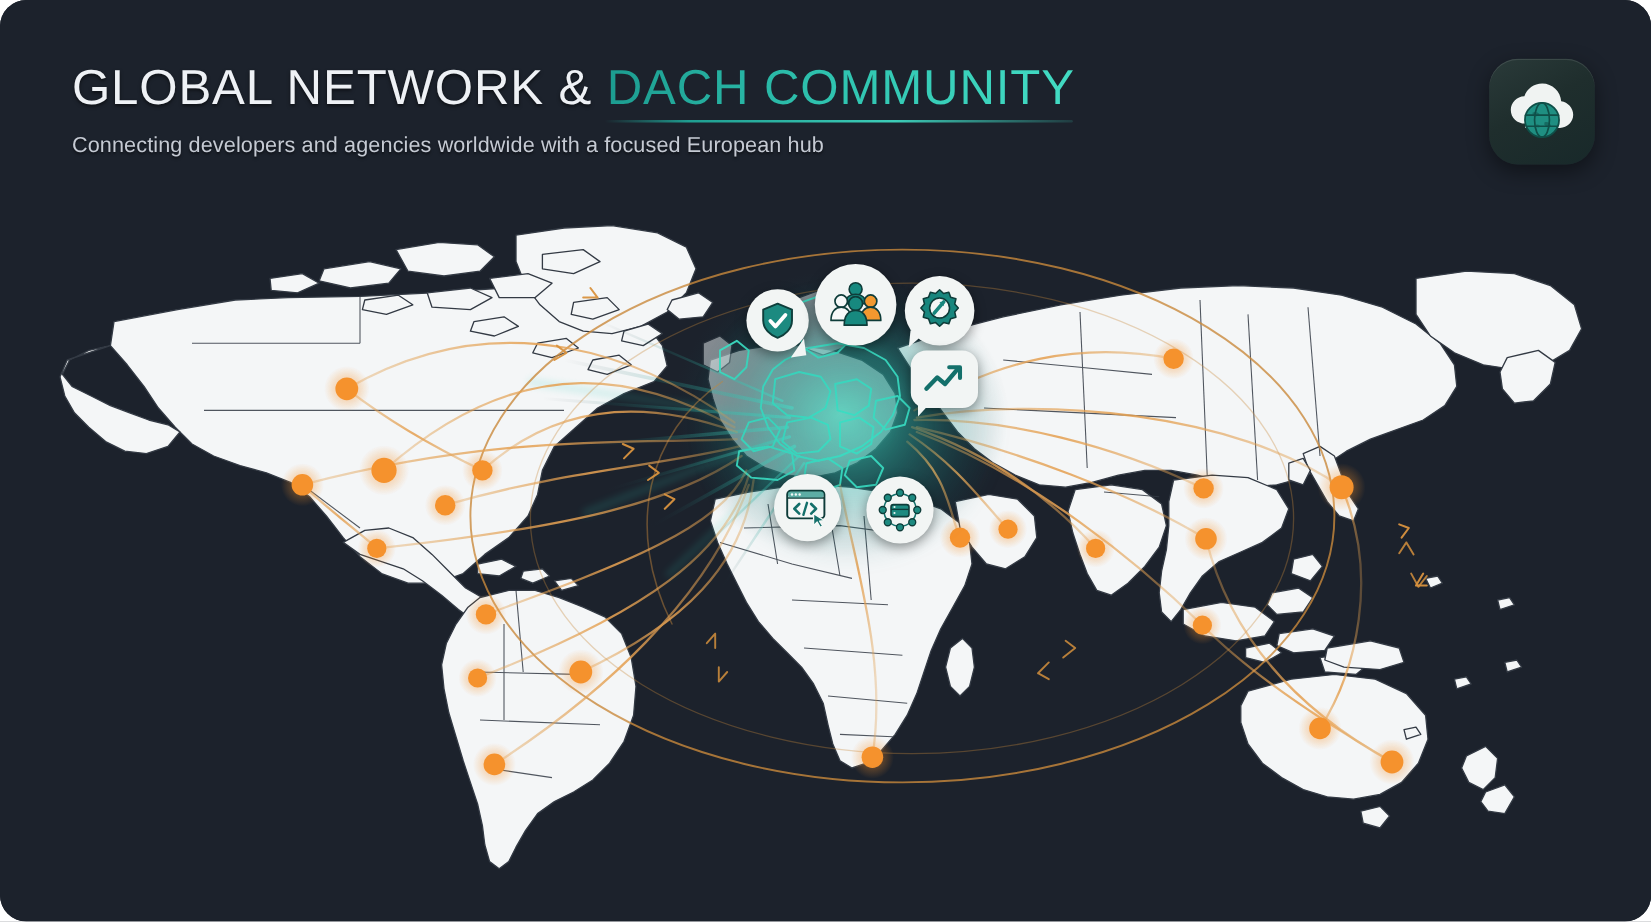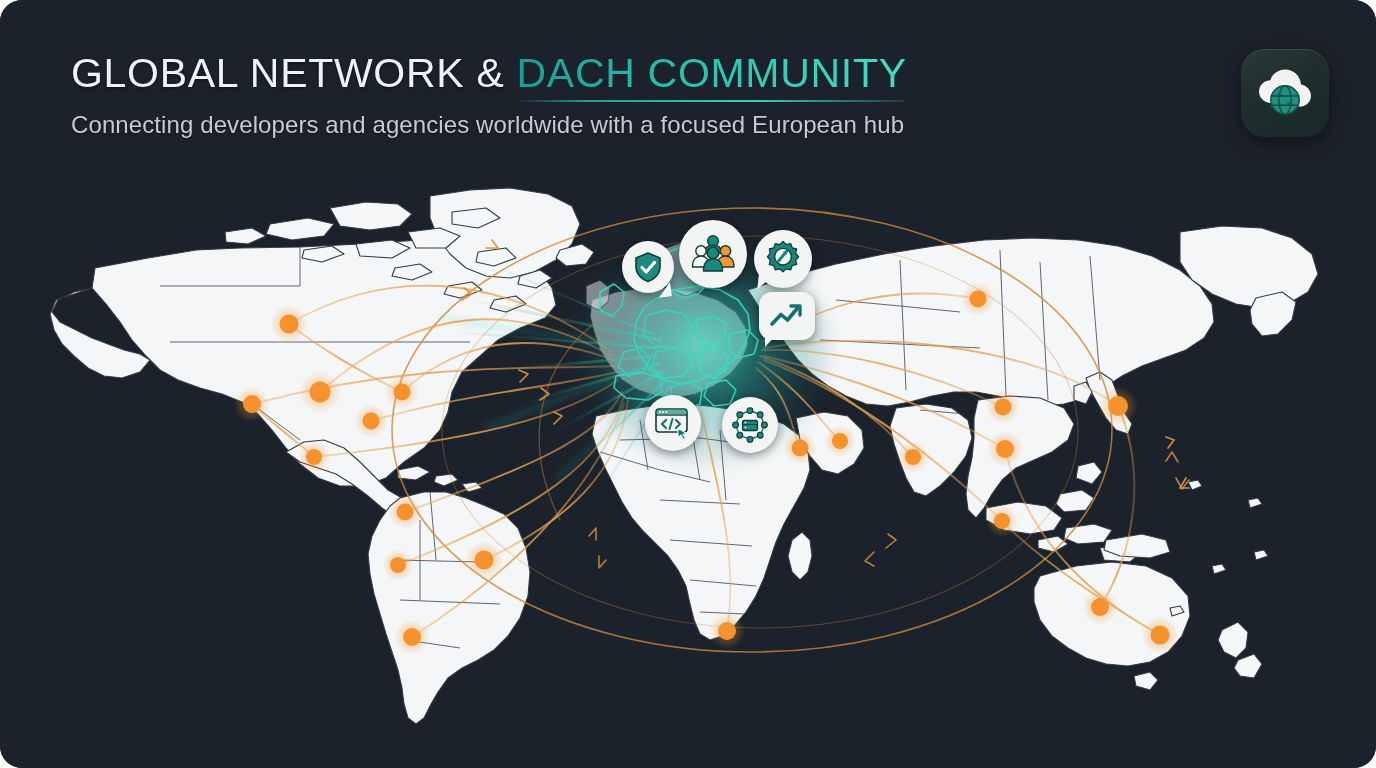--- a/index.html
+++ b/index.html
@@ -20,21 +20,21 @@
     width: 1376px;
     height: 768px;
     background: #1c222c;
     border-radius: 22px;
     overflow: hidden;
   }
 
   
   .header {
     position: absolute;
-    left: 71px;
+    left: 60px;
     top: 52px;
     z-index: 40;
     pointer-events: none;
   }
   .title {
     margin: 0;
     font-size: 41px;
     font-weight: 400;
     letter-spacing: 0.7px;
     line-height: 1.05;
@@ -56,21 +56,21 @@
     position: absolute;
     left: 444px;
     top: 48px;
     width: 390px;
     height: 2px;
     border-radius: 2px;
     background: linear-gradient(90deg, rgba(30,140,130,0) 0%, #1f9e91 18%, #3ccdb8 62%, rgba(60,205,184,0.15) 100%);
   }
   .subtitle {
     margin: 16px 0 0 0;
-    font-size: 24px;
+    font-size: 18px;
     font-weight: 400;
     color: #c5cad3;
     letter-spacing: 0.1px;
     white-space: nowrap;
     text-shadow: 0 1px 2px rgba(0,0,0,.5);
   }
 
   
   .logo-badge {
     position: absolute;

